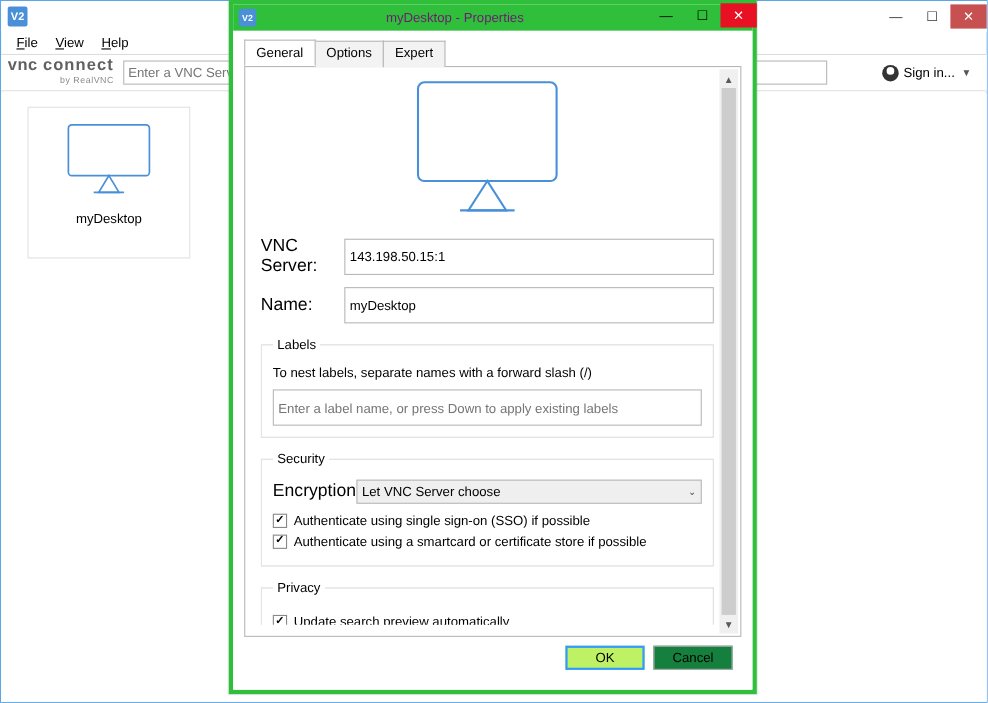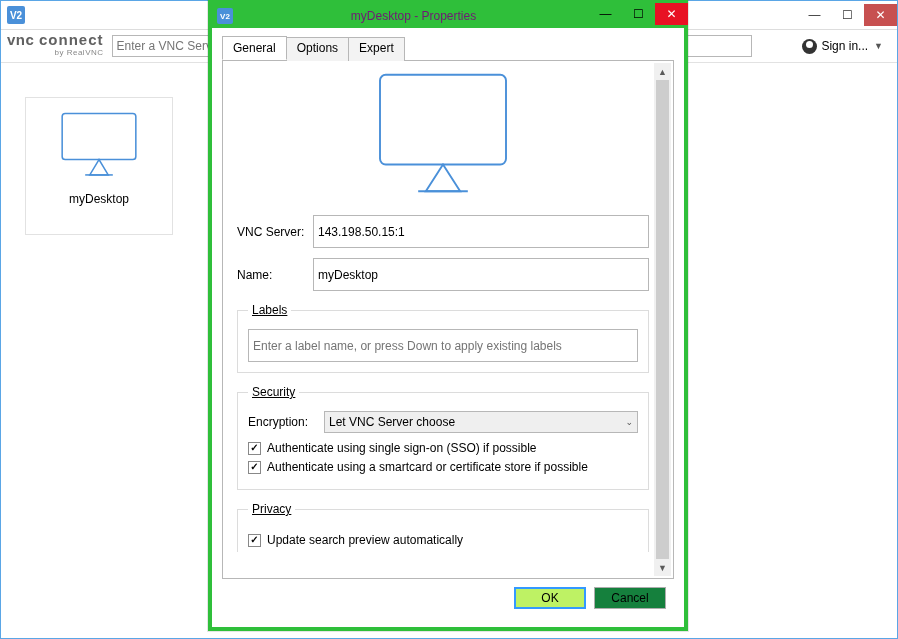--- a/index.html
+++ b/index.html
@@ -49,25 +49,25 @@
   .tab { border:1px solid #b7b7b7; border-bottom:none; padding:3px 10px; background:#f3f3f3; font-size:12px; margin-right:-1px;}
   .tab.active { background:#fff; padding:4px 10px; position:relative; top:-1px; z-index:3; border-bottom:1px solid #fff;}
   
   .tabpanel { border:1px solid #b7b7b7; background:#fff; padding:12px 6px 12px 14px; flex:0 0 auto; height:519px; position:relative;}
   
   .scrollregion { position:absolute; top:10px; left:14px; right:24px; bottom:10px; overflow:hidden;}
   
   .monitor-lg { display:block; margin:0 auto 18px auto; width:134px; height:126px; }
   
   .form-row { display:flex; align-items:center; margin-bottom:10px; }
-  .form-row label { width:76px; font-size:12px; }
+  .form-row label { width:76px; font-size:16px; }
   .text-input { flex:1; height:33px; border:1px solid #b7b7b7; padding:2px 4px; font-size:12px; font-family:inherit;}
   
   fieldset { border:1px solid #dcdcdc; margin:12px 0 0 0; padding:12px 10px 10px 10px; }
-  legend { font-size:12px; padding:0 4px; color:#000;text-decoration:underline;}
+  legend { font-size:12px; padding:0 4px; color:#000;}
   .hint { font-size:12px; margin-bottom:8px;}
   
   .sel { height:22px; border:1px solid #b7b7b7; background:#efefef; font-size:12px; padding:2px 4px; flex:1; display:flex; align-items:center; justify-content:space-between;}
   .sel .caret { font-size:9px; color:#555;}
   
   .chk-row { display:flex; align-items:center; margin:5px 0; gap:6px; font-size:12px;}
   .chk { width:13px; height:13px; border:1px solid #888; background:#fff; display:inline-flex; align-items:center; justify-content:center; font-size:10px; line-height:10px; font-weight:bold; color:#000;}
   
   .scrollbar-v { position:absolute; top:2px; right:2px; bottom:2px; width:17px; background:#f0f0f0; }
   .scrollbar-v .arrow { height:17px; display:flex; align-items:center; justify-content:center; color:#5a5a5a; font-size:9px;}
@@ -84,20 +84,25 @@
 <body>
 
 <div class="main-win">
   <div class="main-titlebar">
     <div class="app-icon">V2</div>
     <div class="main-winctrls">
       <div class="winctrl">—</div>
       <div class="winctrl">☐</div>
       <div class="winctrl close-main">✕</div>
     </div>
+  </div>
+  <div class="menubar">
+    <span><u>F</u>ile</span>
+    <span><u>V</u>iew</span>
+    <span><u>H</u>elp</span>
   </div>
   <div class="toolbar-row">
     <div class="brand">
       <span class="c1">vnc </span><span class="c2">connect</span>
       <span class="sub">by RealVNC</span>
     </div>
     <input class="search-box" placeholder="Enter a VNC Server address or search" style="">
     <div class="signin">
       <span class="avatar"></span>
       <span>Sign in...</span>
@@ -145,20 +150,21 @@
           <label>VNC Server:</label>
           <input class="text-input" value="143.198.50.15:1" style="">
         </div>
         <div class="form-row">
           <label>Name:</label>
           <input class="text-input" value="myDesktop" style="">
         </div>
 
         <fieldset>
           <legend>Labels</legend>
+          <div class="hint">To nest labels, separate names with a forward slash (/)</div>
           <input class="text-input placeholder" style="width: 100%;" placeholder="Enter a label name, or press Down to apply existing labels">
         </fieldset>
 
         <fieldset>
           <legend>Security</legend>
           <div class="form-row" style="margin-bottom:8px;">
             <label style="width:76px">Encryption:</label>
             <div class="sel">
               <span>Let VNC Server choose</span>
               <span class="caret">⌄</span>

